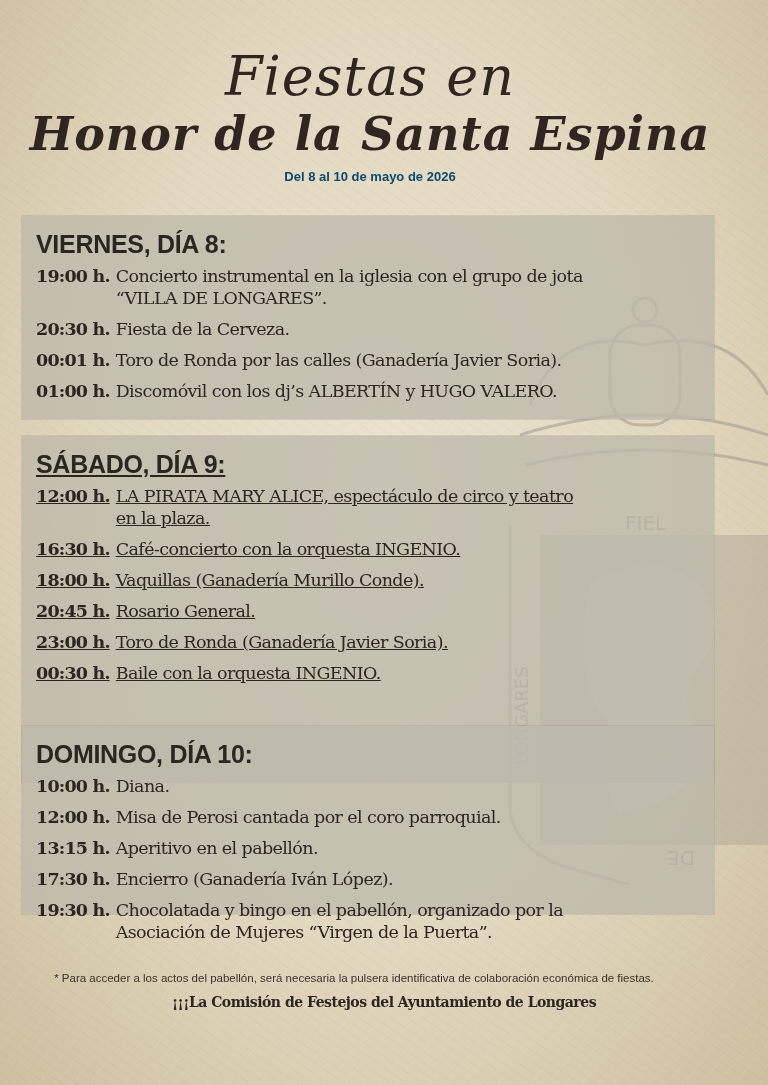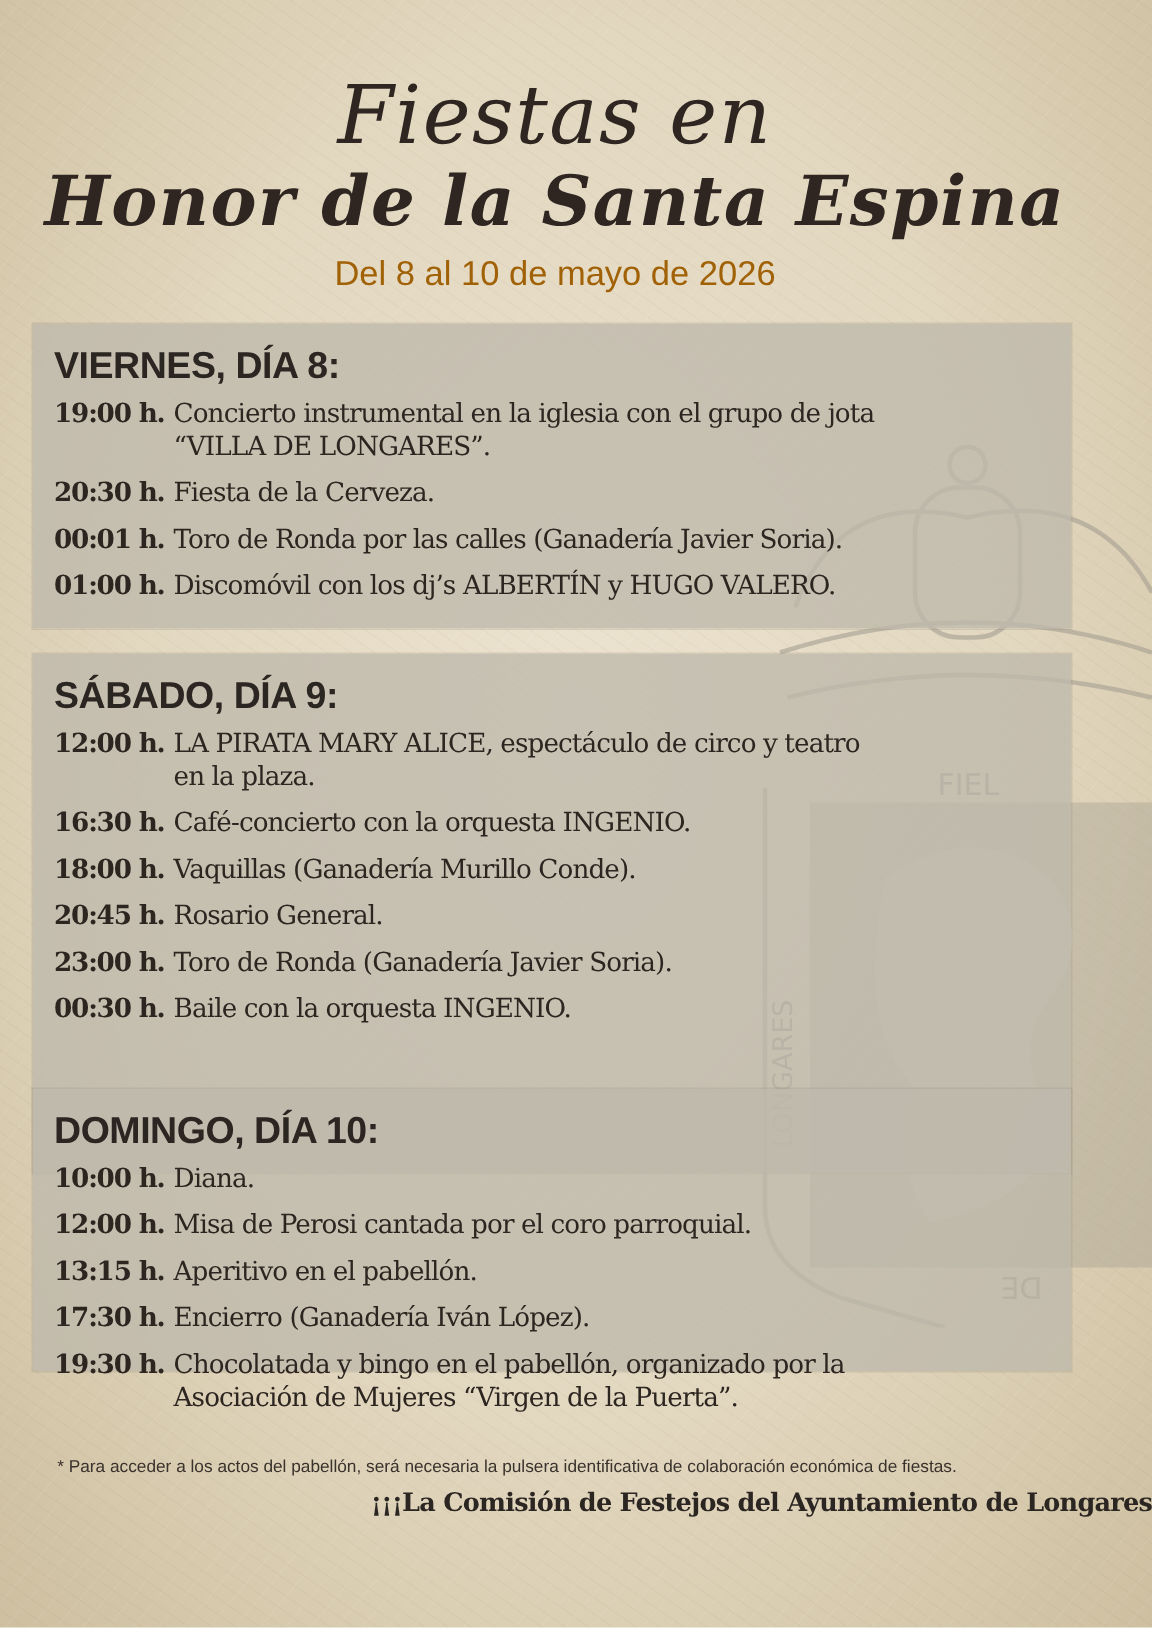--- a/index.html
+++ b/index.html
@@ -17,21 +17,21 @@
   }
   .title-block { position: absolute; left: 0; width: 740px; top: 28px; text-align: center; }
   .script1, .script2 {
     font-family: "DejaVu Serif", serif; font-style: italic; font-weight: normal;
     color: #2f2521; letter-spacing: 1px; line-height: 1;
   }
   .script1 { font-size: 54px; margin-top: 22px; }
   .script2 { font-size: 46px; margin-top: 7px; font-weight: bold; }
   .dates {
     font-family: "Liberation Sans", sans-serif; font-stretch: condensed;
-    font-size: 23px; color: #a16207; margin-top: 12px;
+    font-size: 13px; color: #0c4a6e; margin-top: 12px; font-weight: bold;
   }
   .crest {
     position: absolute; left: 500px; top: 285px; width: 268px; height: 600px;
     pointer-events: none; opacity: 0.9;
   }
   .day-box {
     position: absolute; left: 22px; width: 692px;
     background: rgba(190,184,172,0.78);
     box-shadow: 0 0 0 1px rgba(150,140,125,0.25);
   }
@@ -39,26 +39,26 @@
     font-family: "Liberation Sans", sans-serif; font-weight: bold;
     font-size: 25px; color: #2c2622; margin: 14px 0 6px 14px; letter-spacing: -0.3px;
   }
   .event { display: flex; margin-left: 14px; font-size: 17.5px; line-height: 22px; margin-bottom: 9px; }
   .event .time {
     font-family: "DejaVu Serif", serif; font-weight: bold; white-space: nowrap;
     letter-spacing: -0.8px; padding-right: 6px; flex: 0 0 auto;
   }
   .event .desc { font-family: "DejaVu Serif", serif; letter-spacing: -0.6px; }
   .footnote {
-    position: absolute; top: 972px; left: 0; width: 676px; text-align: center;
+    position: absolute; top: 972px; left: 16px; width: 676px; text-align: center;
     font-family: "Liberation Sans", sans-serif; font-size: 11.5px; color: #3a322c;
   }
   .closing {
-    position: absolute; top: 990px; left: 0; width: 768px; text-align: right;
-    font-family: "DejaVu Serif", serif; font-weight: bold; font-size: 17px; line-height: 24px;
+    position: absolute; top: 990px; left: 0; width: 768px; text-align: center;
+    font-family: "DejaVu Serif", serif; font-weight: bold; font-size: 14px; line-height: 24px;
     color: #2c2622; letter-spacing: -0.5px;
   }
 </style>
 </head>
 <body>
 
 <div class="texture"></div>
 
 <svg class="crest" viewBox="0 0 268 600">
   <g fill="none" stroke="#a8a294" stroke-width="3" opacity="0.7">
@@ -97,21 +97,21 @@
   <div class="event">
     <span class="time">00:01 h.</span>
     <span class="desc">Toro de Ronda por las calles (Ganadería Javier Soria).</span>
   </div>
   <div class="event">
     <span class="time">01:00 h.</span>
     <span class="desc">Discomóvil con los dj’s ALBERTÍN y HUGO VALERO.</span>
   </div>
 </div>
 
-<div class="day-box" style="top:436px;height:346px;">
+<div class="day-box" style="top:436px;height:346px;text-decoration:underline;">
   <div class="day-title">SÁBADO, DÍA 9:</div>
   <div class="event">
     <span class="time">12:00 h.</span>
     <span class="desc"><span>LA PIRATA MARY ALICE, espectáculo de circo y teatro</span><br><span>en la plaza.</span></span>
   </div>
   <div class="event">
     <span class="time">16:30 h.</span>
     <span class="desc">Café-concierto con la orquesta INGENIO.</span>
   </div>
   <div class="event">

